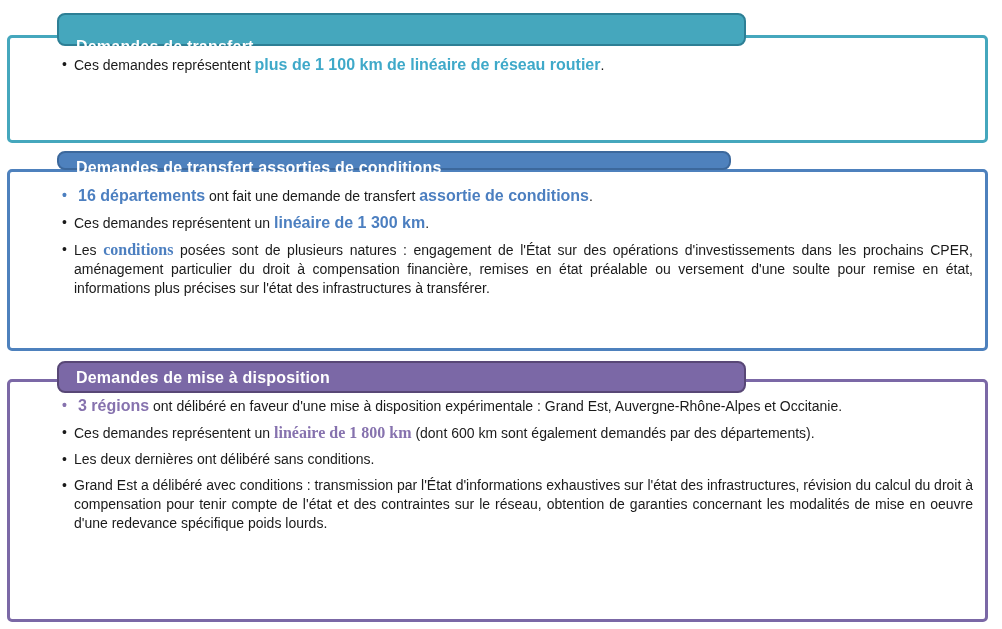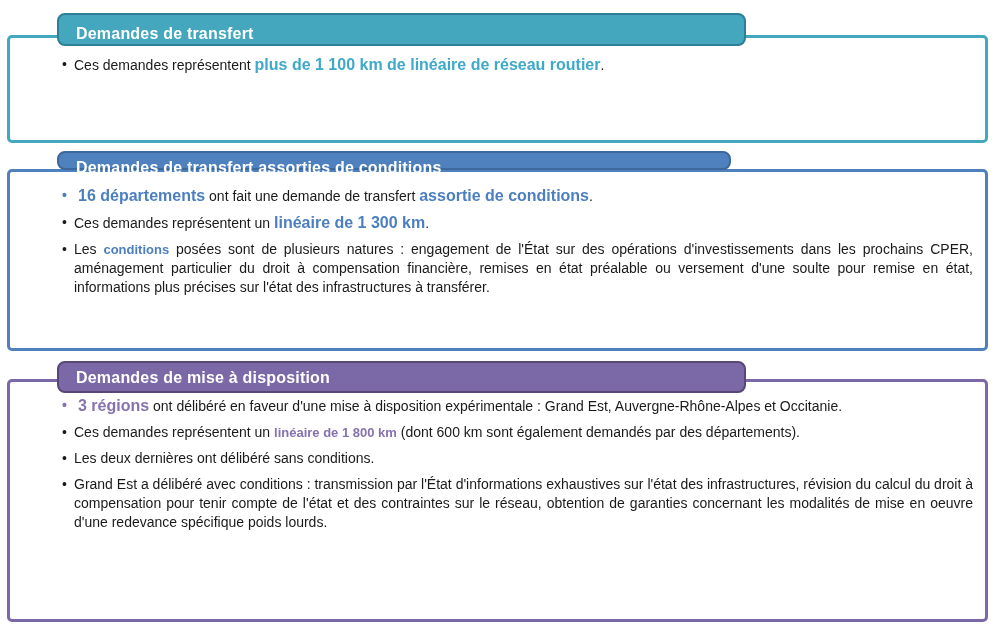--- a/index.html
+++ b/index.html
@@ -15,21 +15,21 @@
   .tab{
     position:absolute;
     box-sizing:border-box;
     background:var(--accent);
     border:2px solid var(--dark);
     border-radius:8px;
     color:#ffffff;
     font-weight:bold;
     font-size:16px;
     line-height:1;
-    padding:11px 0 0 17px;
+    padding:24px 0 0 17px;
     z-index:2;
     letter-spacing:.2px;
   }
   .box{
     position:absolute;
     box-sizing:border-box;
     background:#ffffff;
     border:3px solid var(--accent);
     border-radius:5px;
     z-index:1;
@@ -45,21 +45,21 @@
   }
   .bullet::before{
     content:"\2022";
     position:absolute;
     left:0;top:0;
     color:#1a1a1a;
   }
   .bullet.ab{padding-left:16px;}
   .bullet.ab::before{color:var(--hl);font-weight:bold;}
   .hl-lg{color:var(--hl);font-weight:bold;font-size:16px;}
-  .hl-xl{color:var(--hl);font-weight:bold;font-size:13px;}
+  .hl-xl{color:var(--hl);font-weight:bold;font-size:16px;font-family:Liberation Serif, serif;}
 
   
   #p1 .tab{left:57px;top:13px;width:689px;height:33px;}
   #p1 .box{left:7px;top:35px;width:981px;height:108px;}
   #p1 .content{padding-top:17px;}
 
   #p2 .tab{left:57px;top:151px;width:674px;height:19px;padding-top:7px;}
   #p2 .box{left:7px;top:169px;width:981px;height:182px;}
   #p2 .content{padding-top:14px;}
 

